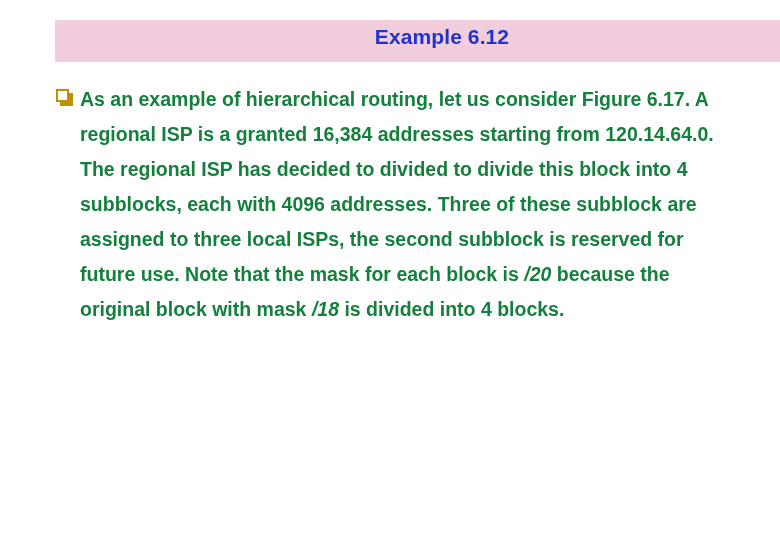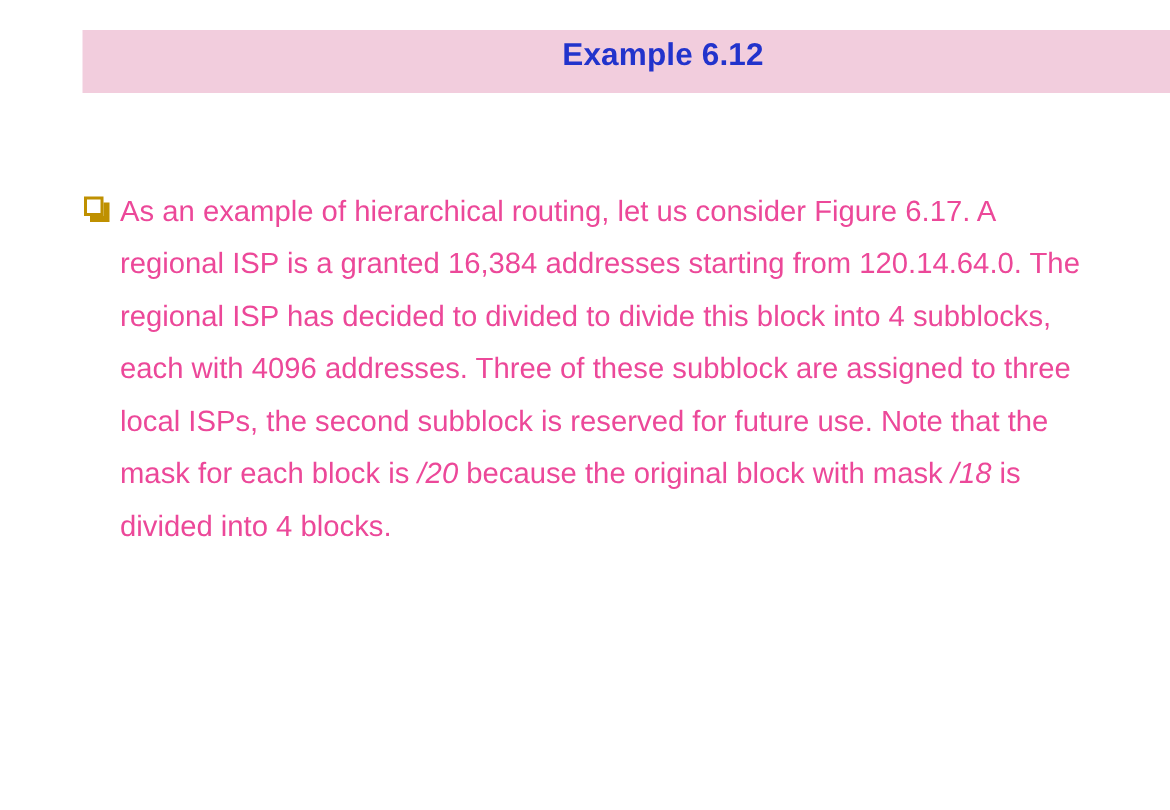--- a/index.html
+++ b/index.html
@@ -63,24 +63,23 @@
     position: absolute;
     left: 2px;
     top: 2px;
     width: 13px;
     height: 13px;
     background: #bf9000;
     z-index: -1;
   }
   .para-text {
     font-size: 19.5px;
-    font-weight: normal;
-    color: #ec4899;
+    font-weight: bold;
+    color: #15803d;
     line-height: 35px;
-    margin-top: 42px;
   }
   .para-text i {
     font-style: italic;
   }
 
   
   #footer {
     position: absolute;
     left: 0;
     top: 483px;

